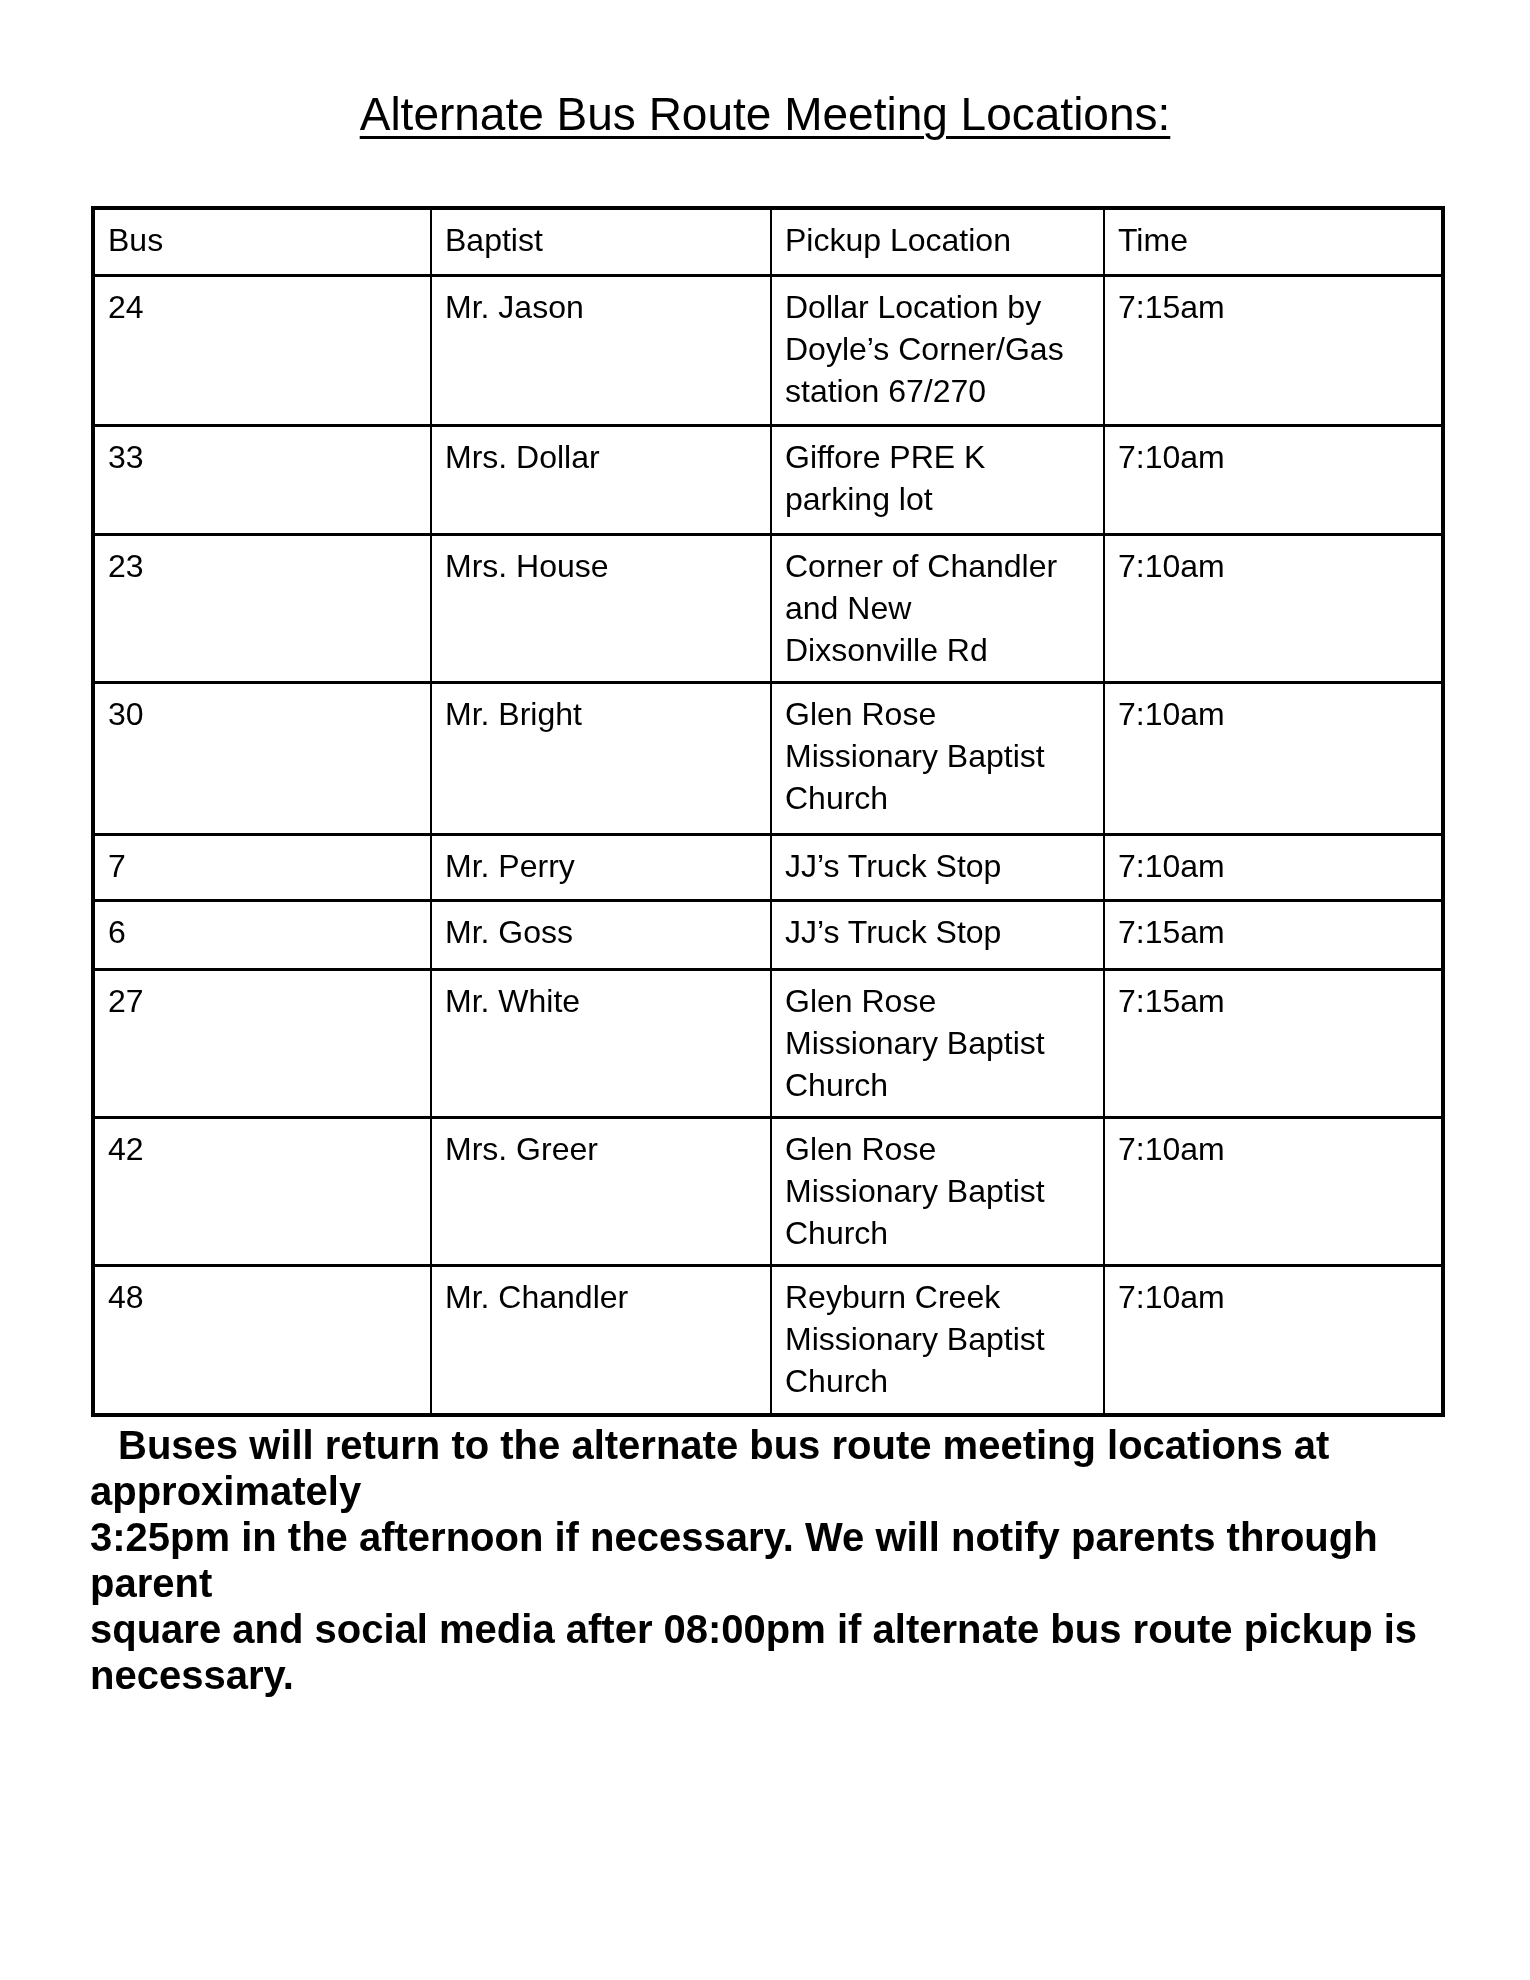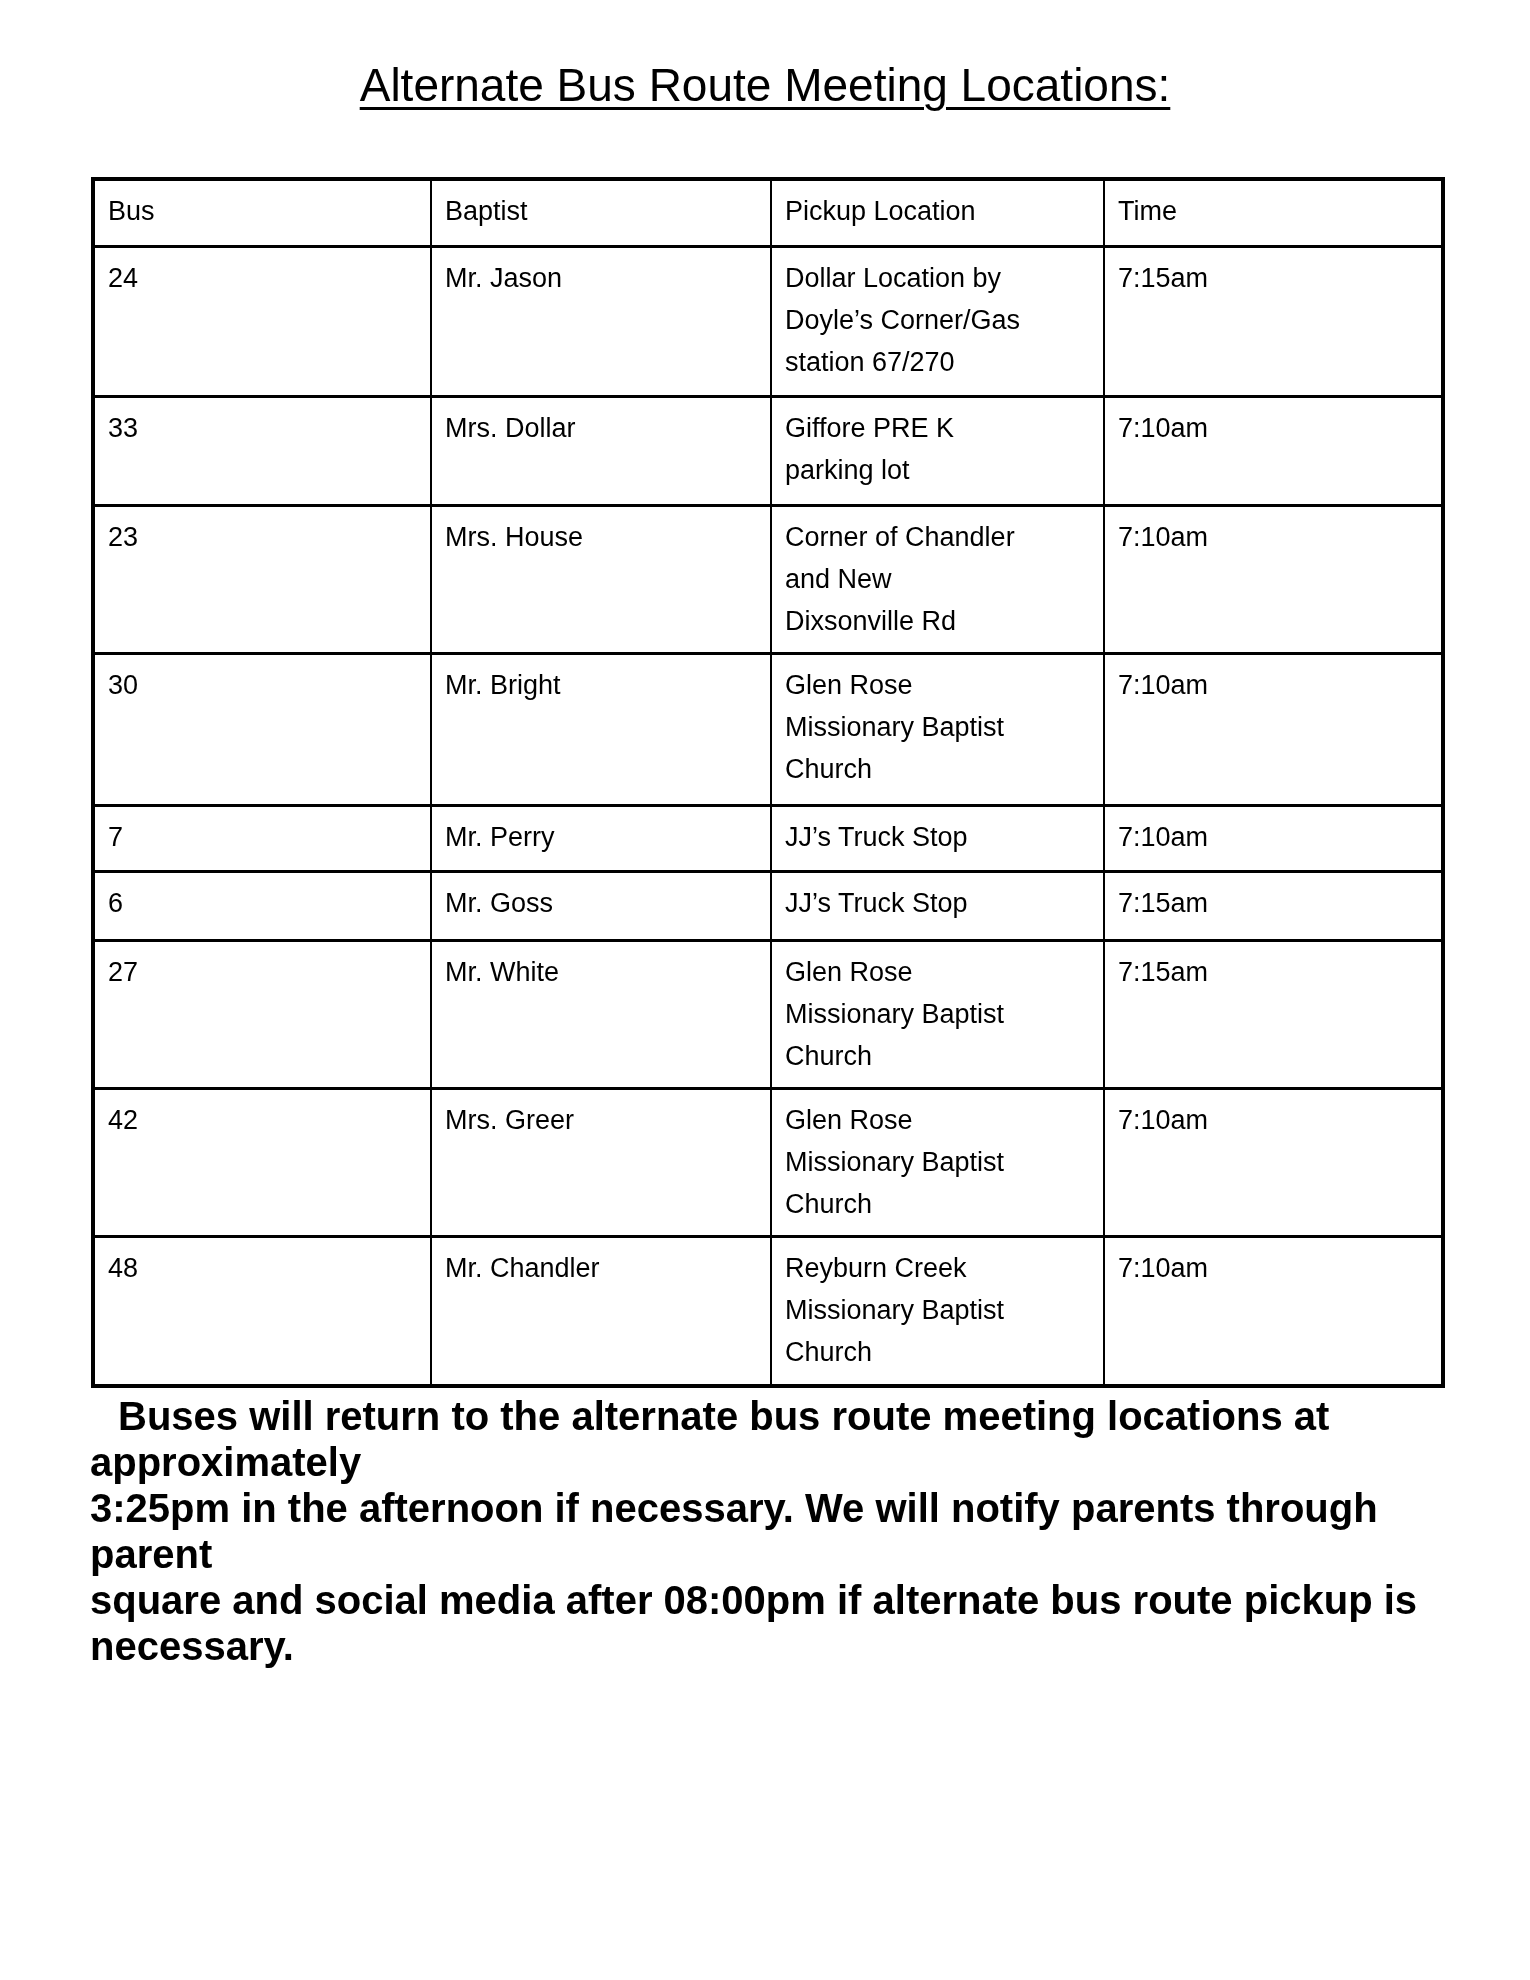--- a/index.html
+++ b/index.html
@@ -7,21 +7,21 @@
     position: relative;
     width: 1530px;
     height: 1980px;
     background: #ffffff;
     color: #000000;
     font-family: "Liberation Sans", sans-serif;
     overflow: hidden;
   }
   .title {
     margin: 0;
-    padding-top: 59px;
+    padding-top: 88px;
     text-align: center;
     font-size: 46px;
     line-height: 52px;
     font-weight: 400;
     color: #000000;
   }
   .title .u { text-decoration: underline; text-decoration-thickness: 3px; text-underline-offset: 6px; }
   table.bus-table {
     border-collapse: collapse;
     table-layout: fixed;
@@ -30,21 +30,21 @@
     border: 4px solid #000000;
   }
   .bus-table th, .bus-table td {
     border-top: 3px solid #000000;
     border-bottom: 3px solid #000000;
     border-left: 2px solid #000000;
     border-right: 2px solid #000000;
     box-sizing: border-box;
     vertical-align: top;
     text-align: left;
-    font-size: 27px;
+    font-size: 32px;
     font-weight: 400;
     line-height: 42px;
     padding: 9px 12px 8px 13px;
     color: #000000;
     overflow: hidden;
   }
   tr.rh67  { height: 67px; }
   tr.rh150 { height: 150px; }
   tr.rh148 { height: 148px; }
   tr.rh109 { height: 109px; }

